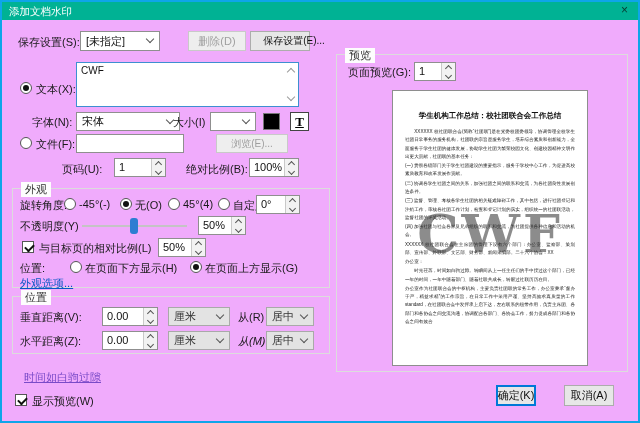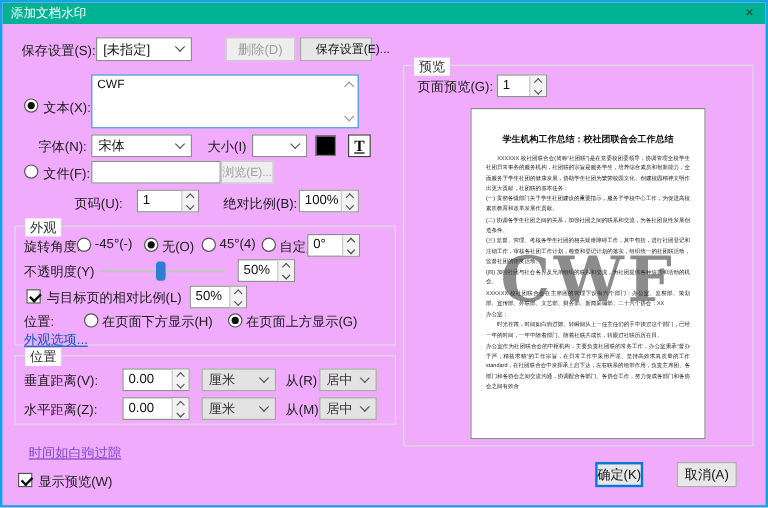--- a/index.html
+++ b/index.html
@@ -82,38 +82,38 @@
   <div class="btn" style="left:248px;top:29px;width:60px;height:20px;font-size:10px;padding-left:28px;">保存设置(E)...</div>
 
   <span class="radio sel" style="left:18px;top:80px;"></span>
   <span class="lbl" style="left:34px;top:80px;">文本(X):</span>
   <div class="textbox" style="left:74px;top:60px;width:223px;height:45px;">
     <span class="txt">CWF</span>
     <i class="sb-chev up"></i>
     <i class="sb-chev dn"></i>
   </div>
   <span class="lbl" style="left:30px;top:113px;">字体(N):</span>
-  <div class="combo" style="left:74px;top:110px;width:84px;height:19px;">
+  <div class="combo" style="left:74px;top:110px;width:104px;height:19px;">
     <span>宋体</span>
     <i class="chev"></i>
   </div>
   <span class="lbl" style="left:171px;top:113px;">大小(I)</span>
   <div class="combo" style="left:208px;top:110px;width:46px;height:19px;">
     <span></span>
     <i class="chev"></i>
   </div>
   <span class="swatch" style="left:261px;top:111px;"></span>
   <div class="tbtn" style="left:288px;top:110px;">T</div>
 
   <span class="radio" style="left:18px;top:135px;"></span>
   <span class="lbl" style="left:34px;top:135px;">文件(F):</span>
   <div class="textbox" style="left:74px;top:132px;width:108px;height:19px;border-color:#8f8f8f;">
     <span class="txt"></span>
   </div>
-  <div class="btn disabled" style="left:182px;top:132px;width:44px;height:19px;font-size:10px;">浏览(E)...</div>
+  <div class="btn disabled" style="left:214px;top:132px;width:72px;height:19px;font-size:10px;">浏览(E)...</div>
 
   <span class="lbl" style="left:60px;top:160px;">页码(U):</span>
   <div class="spin" style="left:112px;top:156px;width:52px;height:19px;">
     <span class="val">1</span>
     <span class="arrows">
         <i class="up"></i>
         <i class="dn"></i>
       </span>
   </div>
   <span class="lbl" style="left:184px;top:160px;">绝对比例(B):</span>
@@ -199,21 +199,21 @@
     <span class="val">0.00</span>
     <span class="arrows">
         <i class="up"></i>
         <i class="dn"></i>
       </span>
   </div>
   <div class="combo gray" style="left:166px;top:329px;width:62px;height:19px;">
     <span>厘米</span>
     <i class="chev"></i>
   </div>
-  <span class="lbl" style="left:236px;top:332px;">从(M)</span>
+  <span class="lbl" style="left:236px;top:332px;font-style:italic;">从(M)</span>
   <div class="combo gray" style="left:264px;top:329px;width:48px;height:19px;">
     <span>居中</span>
     <i class="chev"></i>
   </div>
 
   <span class="link visited" style="left:22px;top:368px;">时间如白驹过隙</span>
   <span class="cb checked" style="left:13px;top:392px;"></span>
   <span class="lbl" style="left:30px;top:392px;">显示预览(W)</span>
 
   <div class="group" style="left:334px;top:52px;width:292px;height:318px;">

